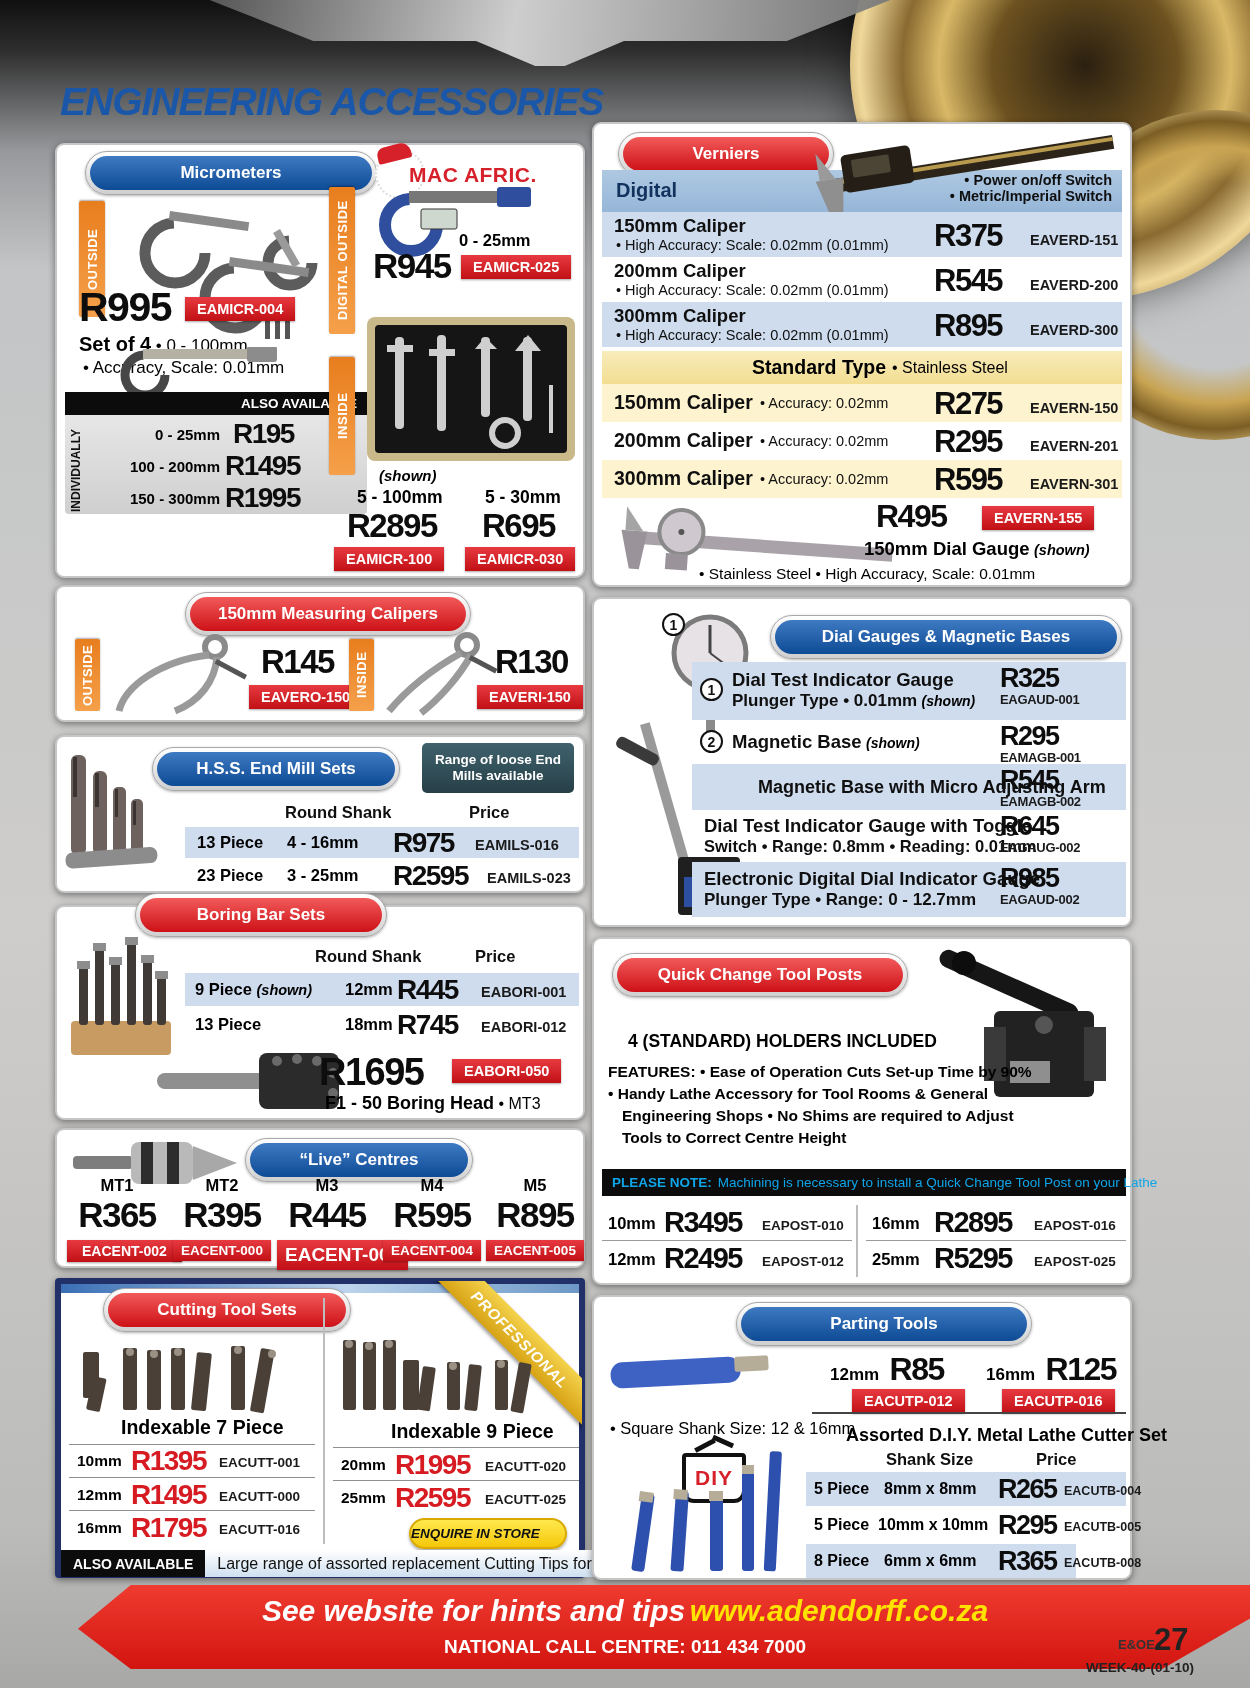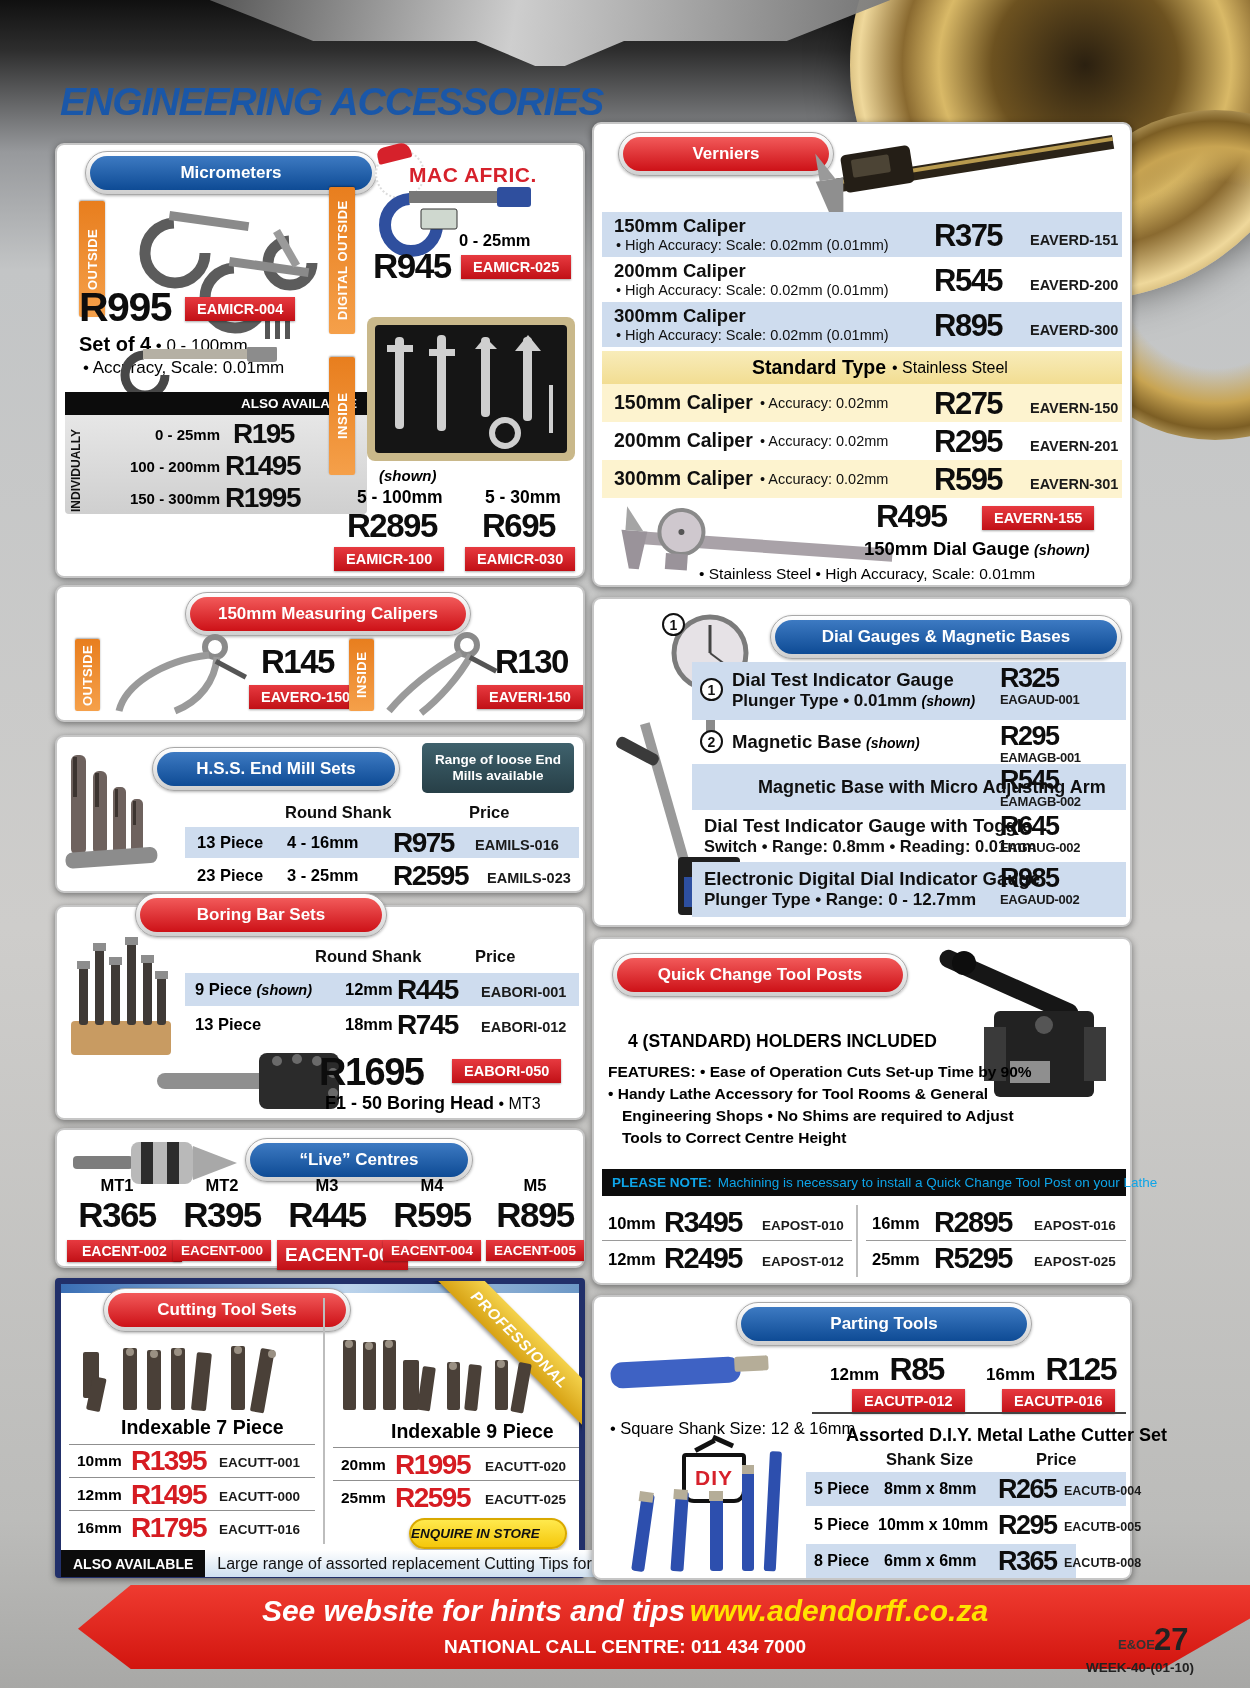--- a/index.html
+++ b/index.html
@@ -380,20 +380,27 @@
     <div class="alsobar" style="left:0;top:266px;width:518px;height:27px">
       <div class="tag">ALSO AVAILABLE</div>
       <div class="txt">Large range of assorted replacement Cutting Tips for above Sets</div>
     </div>
   </div>
 
   <div class="box" style="left:592px;top:122px;width:540px;height:465px">
     <div class="pillw" style="left:24px;top:8px;width:216px">
       <div class="pill red">Verniers</div>
     </div>
+    <div class="abs" style="left:8px;top:46px;width:520px;height:42px;background:linear-gradient(#aec8e2,#96b6d8)">
+      <div class="abs b" style="left:14px;top:9px;font-size:20px;color:#12325e">Digital</div>
+      <div class="abs b" style="right:10px;top:2px;font-size:14.5px;color:#0f0f0f;text-align:right">
+        <div>•  Power on/off Switch</div>
+        <div>•  Metric/Imperial Switch</div>
+      </div>
+    </div>
     <svg class="abs" style="left:195px;top:-2px;pointer-events:none" width="340" height="100" viewBox="0 0 340 100">
       <g transform="rotate(-9 40 80)">
         <rect x="50" y="58" width="280" height="14" fill="#2c2418"></rect>
         <rect x="50" y="60" width="280" height="4" fill="#b89a4e"></rect>
         <rect x="58" y="36" width="70" height="38" rx="5" fill="#241e16"></rect>
         <rect x="68" y="42" width="38" height="18" rx="2" fill="#4c4435"></rect>
         <polygon points="30,58 58,58 52,96 40,96" fill="#8f8f8f"></polygon>
         <polygon points="34,30 50,58 34,58" fill="#9a9a9a"></polygon>
       </g>
     </svg>

